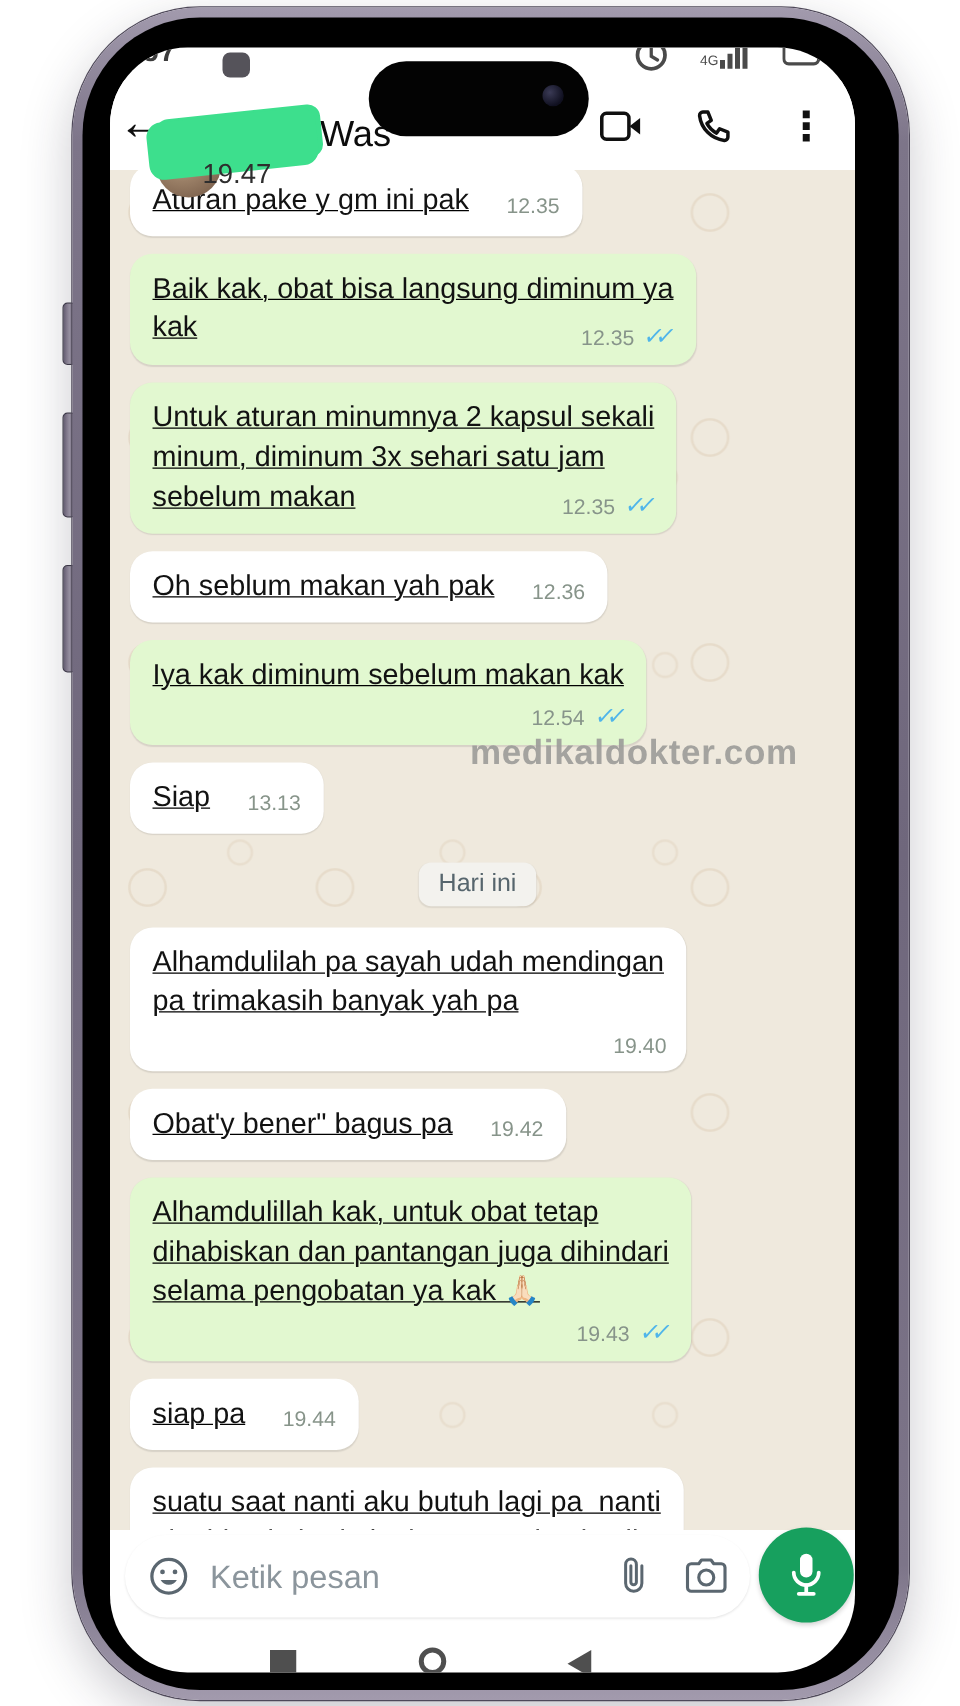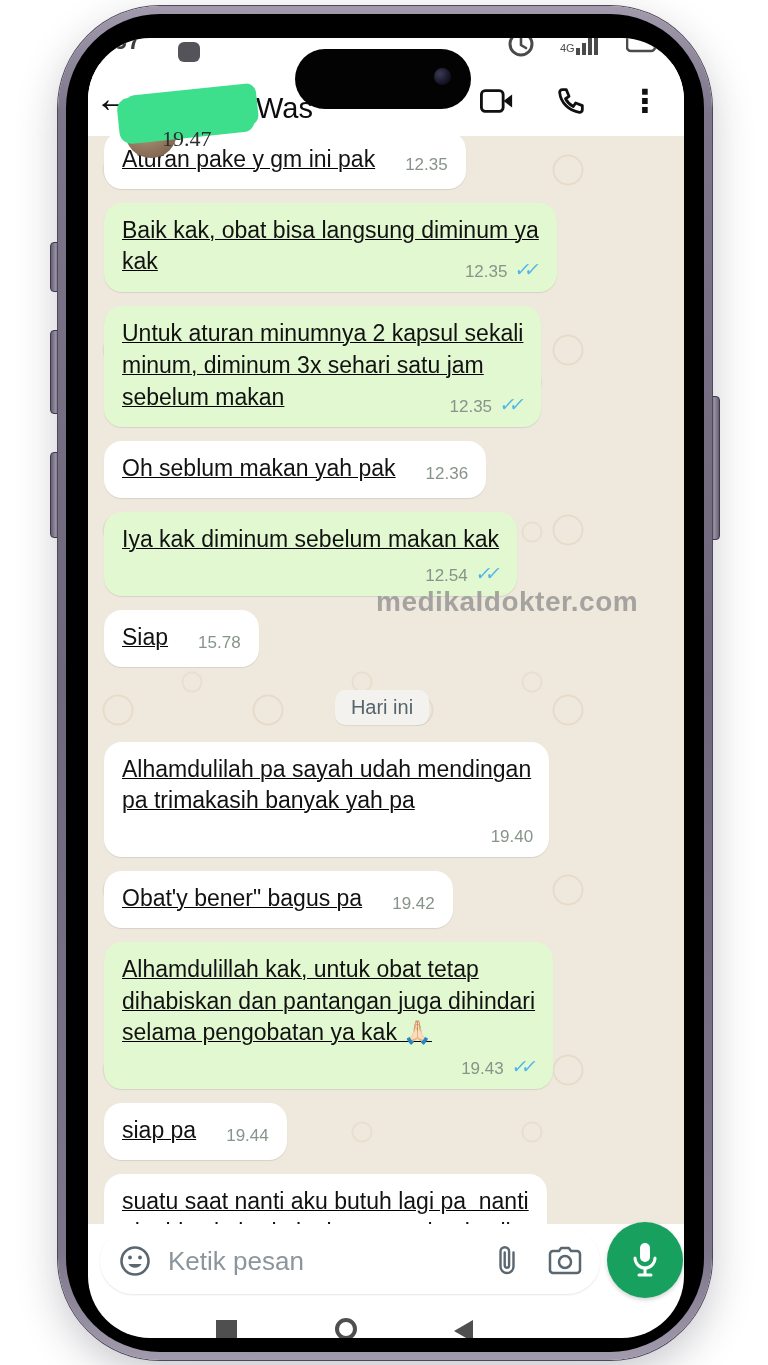--- a/index.html
+++ b/index.html
@@ -6,39 +6,39 @@
   body{
     width:768px;height:1365px;background:#ffffff;position:relative;overflow:hidden;
     font-family:"Liberation Sans","DejaVu Sans",sans-serif;
     -webkit-font-smoothing:antialiased;
   }
   
   .side-btn{position:absolute;background:linear-gradient(90deg,#6d6579,#a59dae,#6d6579);
     border:1px solid #3f3a4a;border-radius:4px;z-index:1;}
   .phone{position:absolute;left:58px;top:6px;width:654px;height:1354px;border-radius:102px;
     background:linear-gradient(180deg,#a29aad 0%,#7d7589 8%,#6f677c 50%,#7d7589 92%,#a29aad 100%);
-    box-shadow:0 0 0 1px #4e4859,0 14px 40px rgba(40,35,55,.25);z-index:2;}
+    box-shadow:0 0 0 1px #4e4859,0 14px 40px rgba(40,35,55,.25);z-index:2;padding-left:15px;}
   .bezel{position:absolute;left:8px;top:8px;right:8px;bottom:8px;border-radius:94px;background:#000;}
   .screen{position:absolute;left:30px;top:32px;width:596px;height:1300px;border-radius:62px;
     background:#ffffff;overflow:hidden;}
   
   .statusbar{position:absolute;left:0;top:0;width:100%;height:26px;overflow:hidden;color:#4a4a4a;}
   .sb-time{position:absolute;left:26px;top:-10px;font-size:23px;font-weight:700;letter-spacing:1px;color:#3c3c3c;}
   .sb-appicon{position:absolute;left:90px;top:4px;width:22px;height:20px;border-radius:6px;background:#55535a;}
   .sb-right{position:absolute;right:22px;top:-12px;display:flex;align-items:center;gap:24px;}
   .sb-right svg{display:block;}
   
   .wa-header{position:absolute;left:0;top:26px;width:100%;height:72px;background:#fff;z-index:5;}
   .back-arrow{position:absolute;left:6px;top:14px;font-size:40px;font-weight:400;color:#101010;line-height:40px;}
   .avatar{position:absolute;left:37px;top:42px;width:52px;height:52px;border-radius:50%;
     background:radial-gradient(circle at 40% 35%,#cbb39a 0%,#9a7f66 45%,#6e5341 100%);}
   .redaction{position:absolute;left:30px;top:28px;width:136px;height:46px;background:#3ddf8d;
     border-radius:12px;transform:rotate(-6deg);box-shadow:6px -4px 0 -2px #3ddf8d;z-index:6;}
   .contact-name{position:absolute;left:168px;top:28px;font-size:29px;color:#0c0c0c;z-index:4;}
-  .contact-sub{position:absolute;left:74px;top:62px;font-size:22px;color:#2e2e2e;z-index:7;font-family:Liberation Serif, serif;}
+  .contact-sub{position:absolute;left:74px;top:62px;font-size:22px;color:#2e2e2e;z-index:7;}
   .hdr-icons{position:absolute;right:22px;top:20px;display:flex;align-items:center;gap:40px;z-index:7;}
   .hdr-icons .ico{width:34px;height:34px;display:flex;align-items:center;justify-content:center;}
   .menu-dots{font-size:32px;color:#111;font-weight:700;line-height:32px;letter-spacing:0;}
   
   .island{position:absolute;left:207px;top:11px;width:176px;height:60px;border-radius:32px;background:#030303;z-index:9;}
   .island .cam{position:absolute;right:20px;top:19px;width:17px;height:17px;border-radius:50%;
     background:radial-gradient(circle at 35% 35%,#3a3a55,#101020 70%);}
   
   .chat{position:absolute;left:0;top:98px;width:100%;height:1088px;
     background-color:#efe9dd;
@@ -166,21 +166,21 @@
       <span class="mtext">Oh seblum makan yah pak</span><span class="meta inline"><span class="mtime">12.36</span></span>
     </div>
   </div>
         <div class="msg-row out">
     <div class="bubble pad-b" style="padding-bottom: 40px;">
       <span class="mtext">Iya kak diminum sebelum makan kak</span><span class="meta corner"><span class="mtime">12.54</span><span class="ticks">✓✓</span></span>
     </div>
   </div>
         <div class="msg-row in">
     <div class="bubble">
-      <span class="mtext">Siap</span><span class="meta inline"><span class="mtime">15.78</span></span>
+      <span class="mtext">Siap</span><span class="meta inline"><span class="mtime">13.13</span></span>
     </div>
   </div>
         <div class="divider-row">
           <span class="date-chip">Hari ini</span>
         </div>
         <div class="msg-row in">
     <div class="bubble pad-b" style="padding-bottom: 40px;">
       <span class="mtext">Alhamdulilah pa sayah udah mendingan
 pa trimakasih banyak yah pa</span><span class="meta corner"><span class="mtime">19.40</span></span>
     </div>

